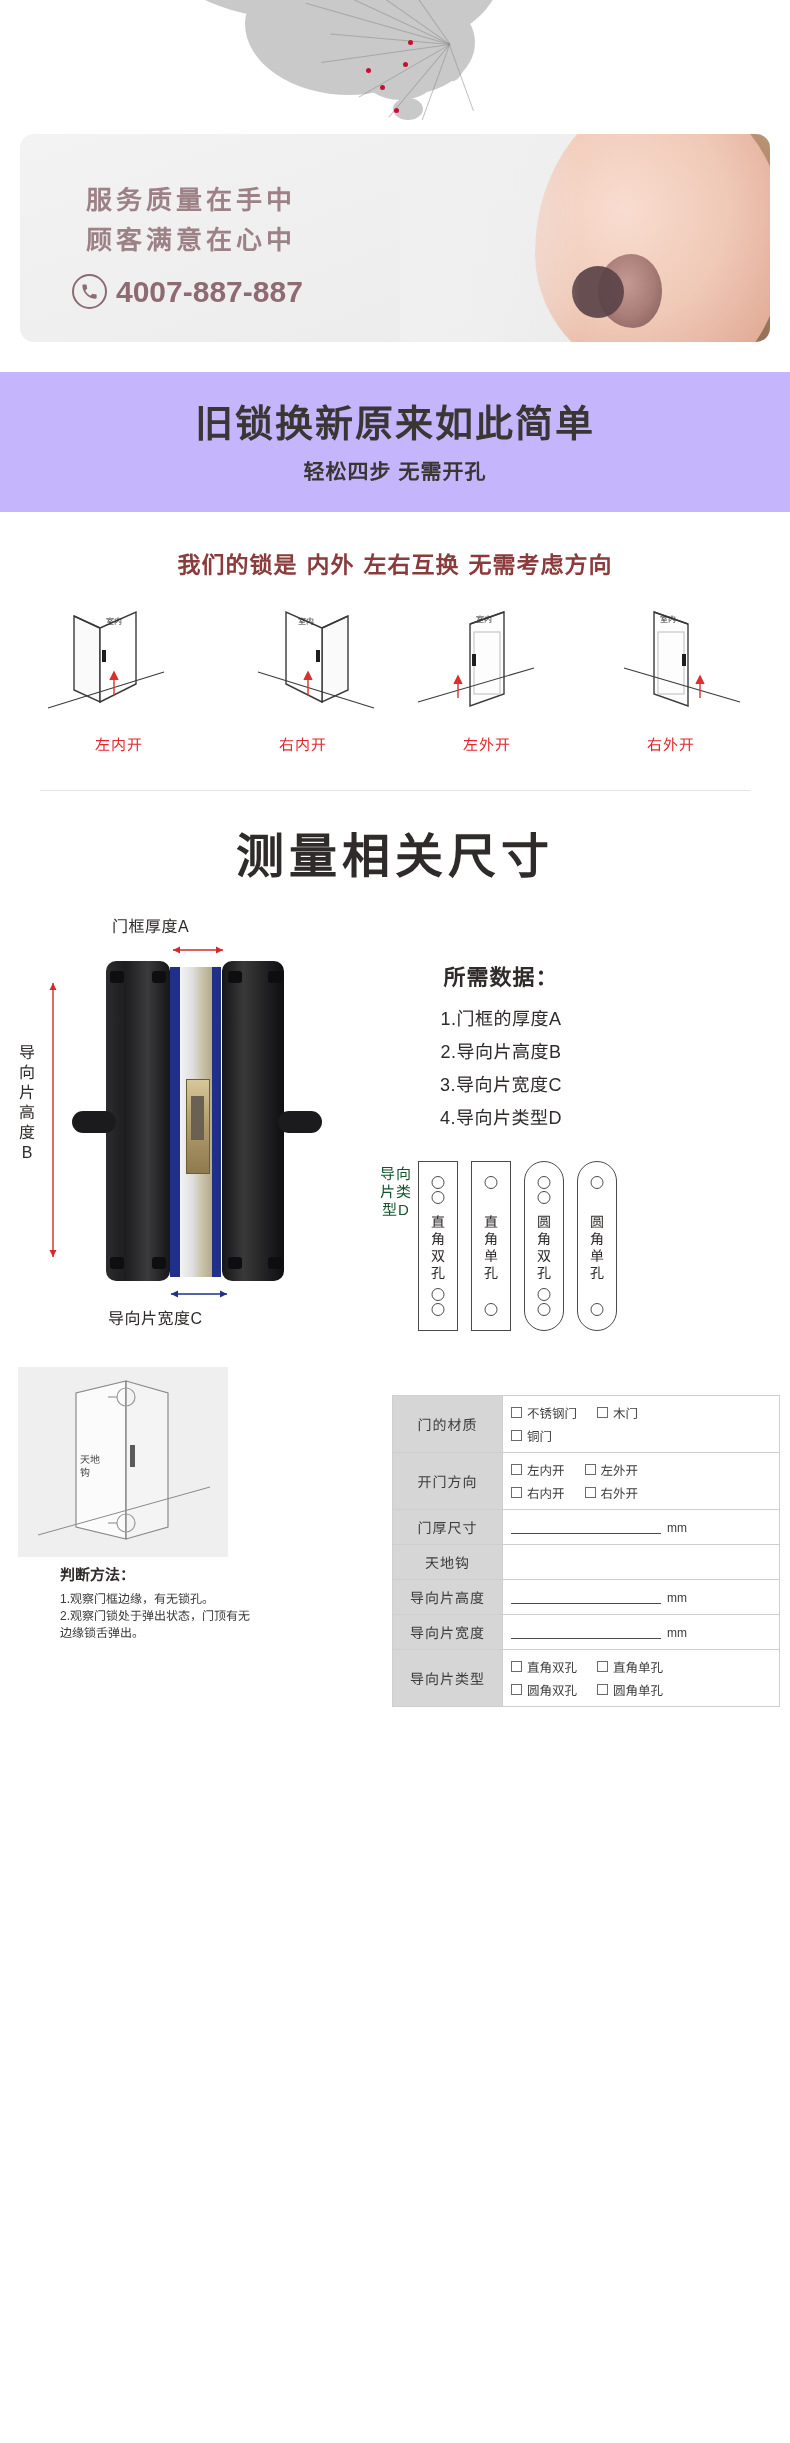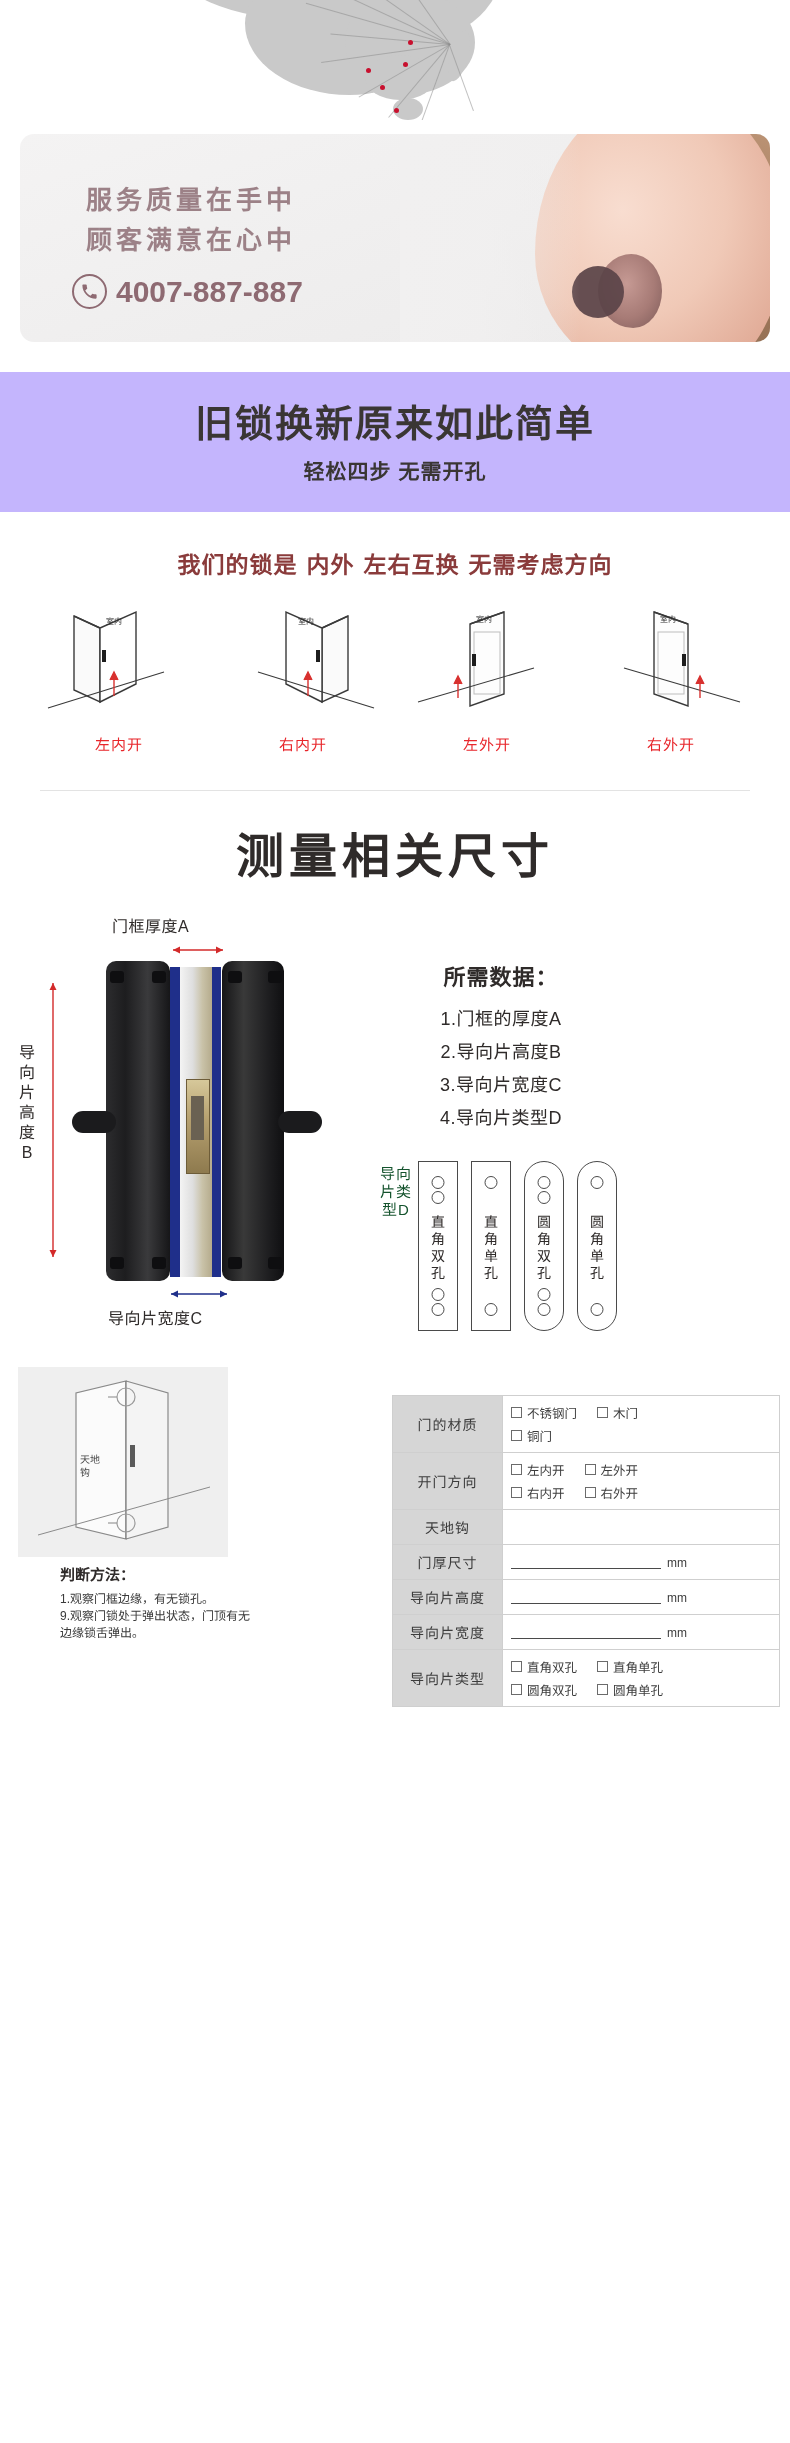--- a/index.html
+++ b/index.html
@@ -751,21 +751,21 @@
         <path d="M90 156 L99 156" stroke="#9a9a9a"></path>
       </g>
       <text x="62" y="96" font-size="10" fill="#4a4a4a" font-family="'Liberation Sans',sans-serif">天地</text>
       <text x="62" y="109" font-size="10" fill="#4a4a4a" font-family="'Liberation Sans',sans-serif">钩</text>
     </svg>
   </div>
 
   <div class="judge-block">
     <div class="judge-title">判断方法：</div>
     <div class="judge-item">1.观察门框边缘，有无锁孔。</div>
-    <div class="judge-item">9.观察门锁处于弹出状态，门顶有无</div>
+    <div class="judge-item">2.观察门锁处于弹出状态，门顶有无</div>
     <div class="judge-item">边缘锁舌弹出。</div>
   </div>
 
   <table class="form-table">
     <tbody>
       <tr>
         <td class="lab">门的材质</td>
         <td>
           <div class="chk-row">
             <label class="chk">
@@ -802,41 +802,41 @@
           <div class="chk-row" style="margin-top:4px;">
             <label class="chk">
                 <span class="box"></span>
                 <span>右内开</span>
               </label>
             <label class="chk">
                 <span class="box"></span>
                 <span>右外开</span>
               </label>
           </div>
+        </td>
+      </tr>
+
+      <tr>
+        <td class="lab">门厚尺寸</td>
+        <td>
+          <span class="fill-line"></span><span class="unit">mm</span>
         </td>
       </tr>
 
       <tr>
         <td class="lab">天地钩</td>
         <td>
           <div class="blank-chk-row">
             <span class="box"></span>
             <span class="box"></span>
           </div>
         </td>
       </tr>
 
       <tr>
-        <td class="lab">门厚尺寸</td>
-        <td>
-          <span class="fill-line"></span><span class="unit">mm</span>
-        </td>
-      </tr>
-
-      <tr>
         <td class="lab">导向片高度</td>
         <td>
           <span class="fill-line"></span><span class="unit">mm</span>
         </td>
       </tr>
 
       <tr>
         <td class="lab">导向片宽度</td>
         <td>
           <span class="fill-line"></span><span class="unit">mm</span>

